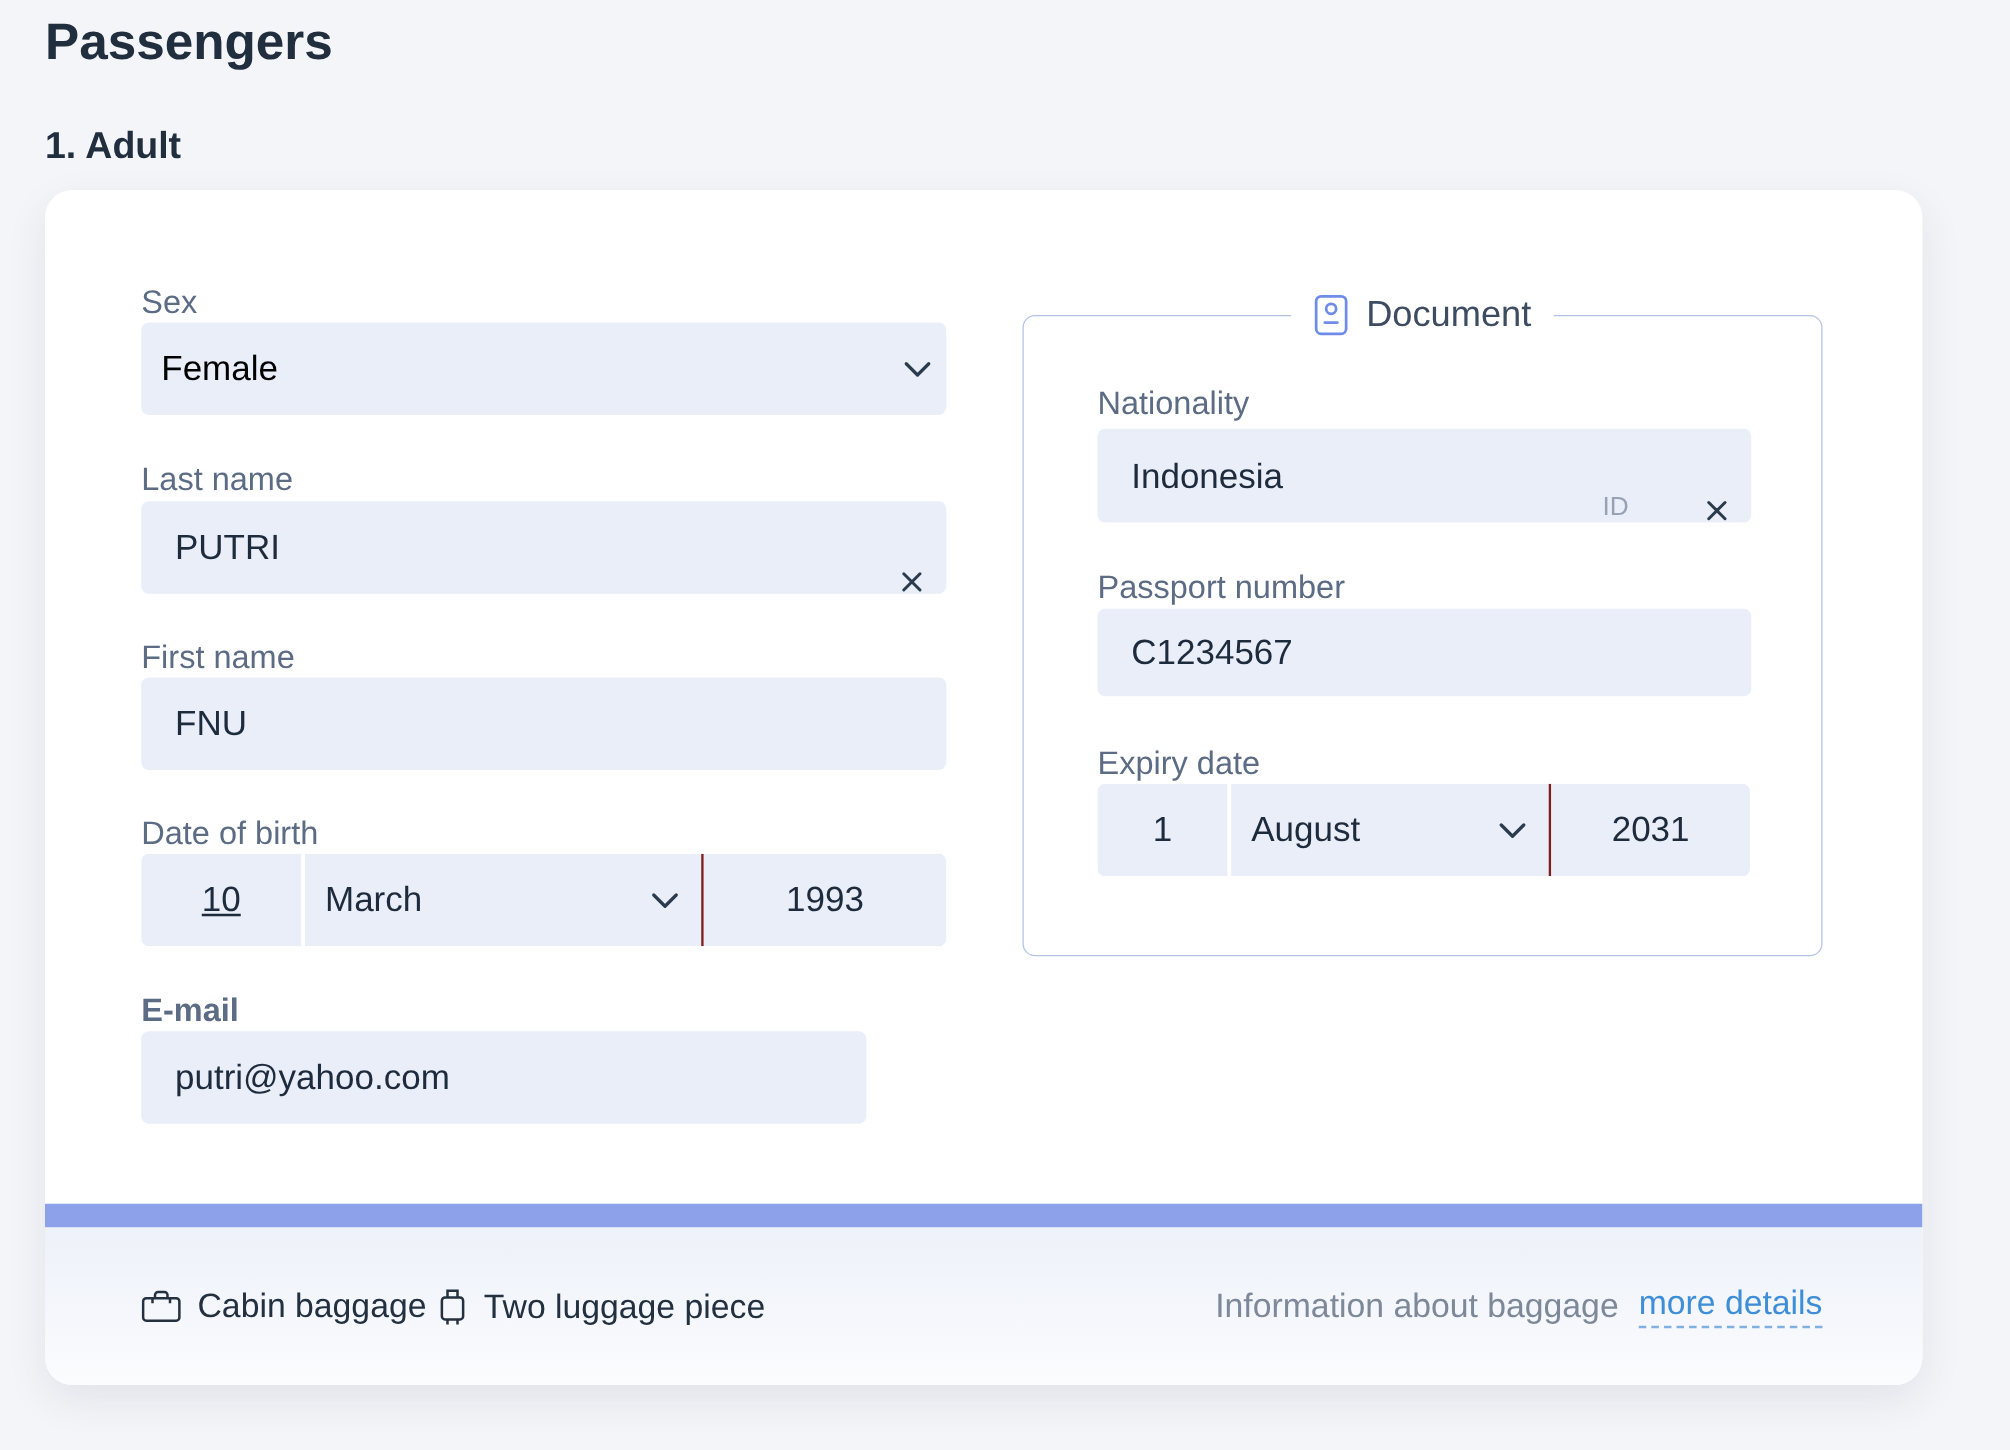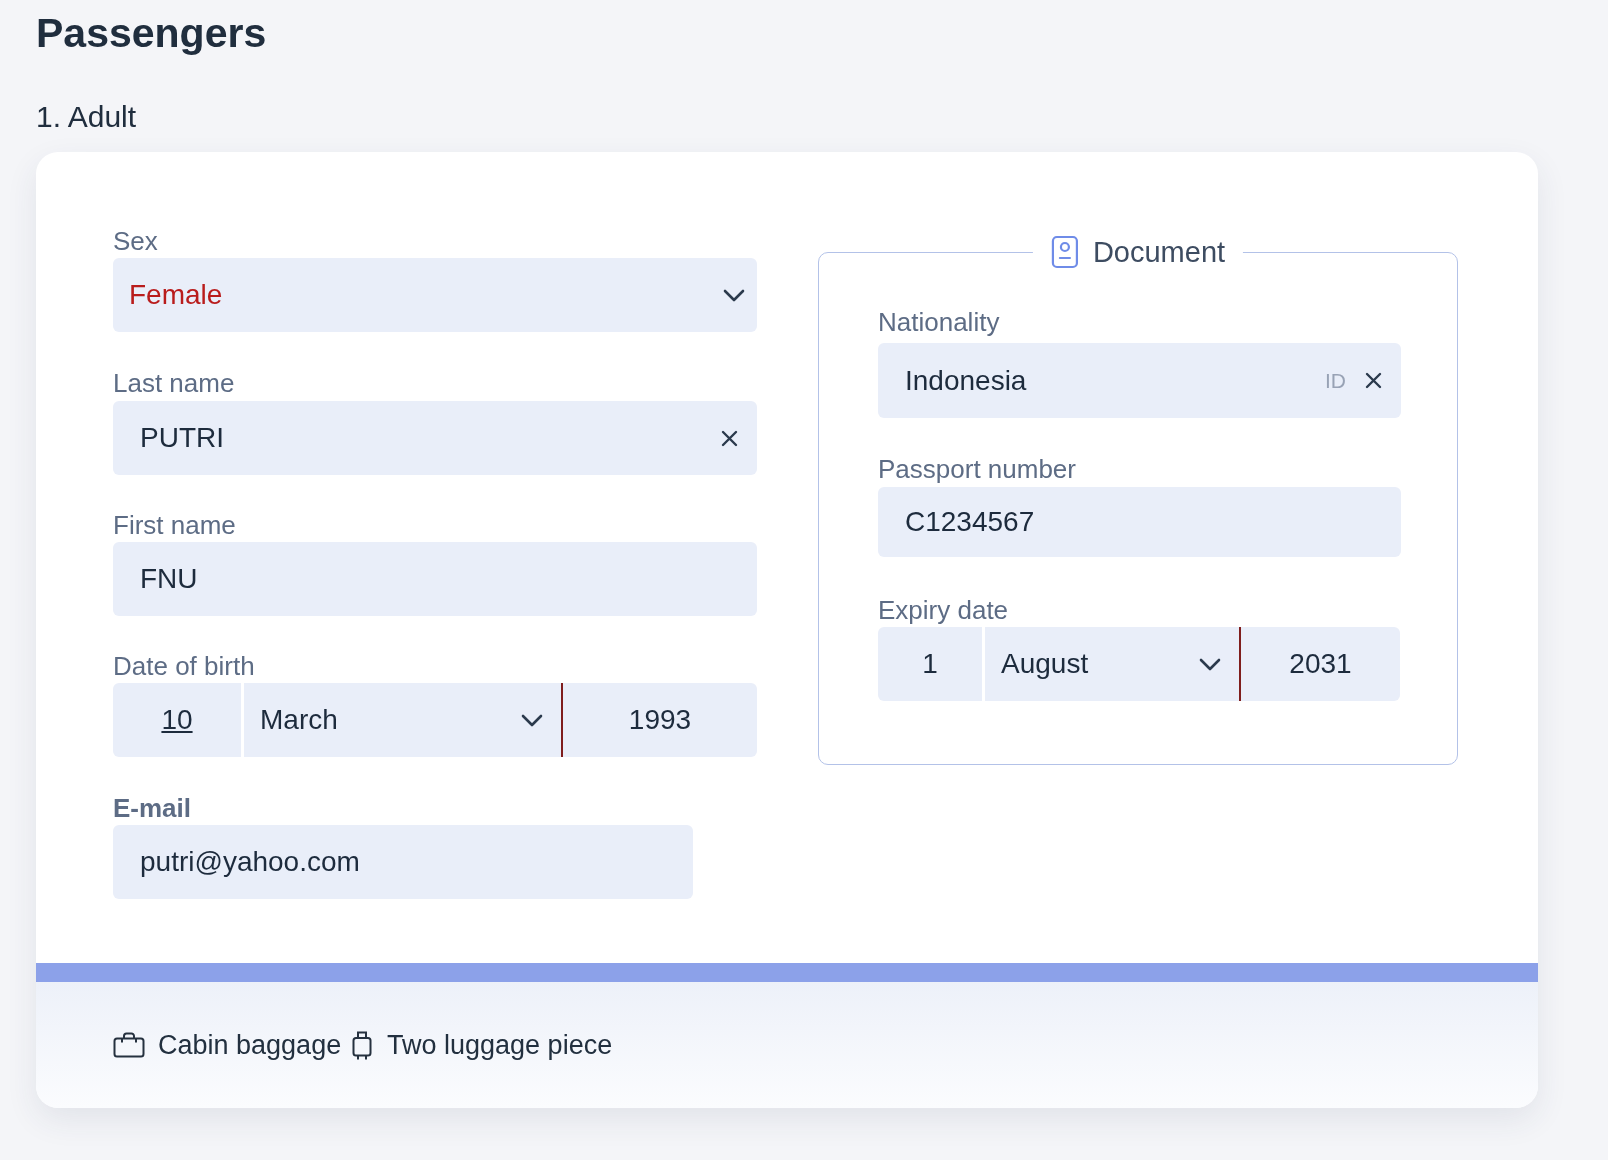--- a/index.html
+++ b/index.html
@@ -9,56 +9,57 @@
     font-family:"Liberation Sans", sans-serif;
     position:relative;
     overflow:hidden;
   }
   .page-title {
     position:absolute; left:36px; top:10px; margin:0;
     font-size:41px; font-weight:600; color:#202e3e;
   }
   .section-heading {
     position:absolute; left:36px; top:100px; margin:0;
-    font-size:30px; font-weight:400; color:#202e3e;
+    font-size:30px; font-weight:700; color:#202e3e;
   }
   .card {
     position:absolute; left:36px; top:152px;
     width:1502px; height:956px;
     background:#ffffff; border-radius:22px;
     box-shadow:0 12px 32px rgba(40,55,90,0.09);
     overflow:hidden;
   }
   .label {
     position:absolute; font-size:26px; color:#5d6c85; white-space:nowrap;
   }
   .input {
     position:absolute; height:74px;
     background:#e9eef9; border:none; outline:none; border-radius:6px;
     font-family:inherit; font-size:28px; color:#1d2b3d;
     padding:0 8px 0 27px; box-sizing:border-box;
   }
   .wrap {
     position:absolute; height:74px;
     background:#e9eef9; border-radius:6px;
-    display:flex; align-items:center; box-sizing:border-box;
+    display:flex; align-items:flex-end; box-sizing:border-box;
     padding-right:18px;
+    gap:43px;
   }
   .wrap input {
     flex:1; min-width:0; height:100%;
     background:transparent; border:none; outline:none;
     font-family:inherit; font-size:28px; color:#1d2b3d;
     padding:0 0 0 27px;
   }
   .select {
     position:absolute; height:74px;
     background:#e9eef9; border-radius:6px;
     display:flex; align-items:center; justify-content:space-between;
     padding:0 12px 0 16px; box-sizing:border-box;
-    font-size:28px; color:#b91c1c; cursor:pointer;
+    font-size:28px; color:#000000; cursor:pointer;
   }
   .seg-group {
     position:absolute; height:74px; display:flex;
     border-radius:6px; overflow:hidden;
   }
   .seg-input {
     border:none; outline:none; background:#e9eef9;
     font-family:inherit; font-size:28px; color:#1d2b3d;
     text-align:center; padding:0; height:100%; box-sizing:border-box;
   }
@@ -223,15 +224,19 @@
         <svg width="24" height="32" viewBox="0 0 24 32">
           <rect x="3.5" y="9" width="17" height="17.5" rx="2.5" fill="none" stroke="#25313f" stroke-width="2"></rect>
           <path d="M8 9 V3.5 H16 V9" fill="none" stroke="#25313f" stroke-width="2"></path>
           <line x1="8" y1="26.5" x2="8" y2="30.5" stroke="#25313f" stroke-width="2"></line>
           <line x1="16" y1="26.5" x2="16" y2="30.5" stroke="#25313f" stroke-width="2"></line>
         </svg>
       </span>
       <span>Two luggage piece</span>
     </div>
 
+    <div class="baggage-info">
+      <span class="info-text">Information about baggage</span>
+      <a class="more-link">more details</a>
+    </div>
   </div>
 
 </div>
 
 </body></html>

